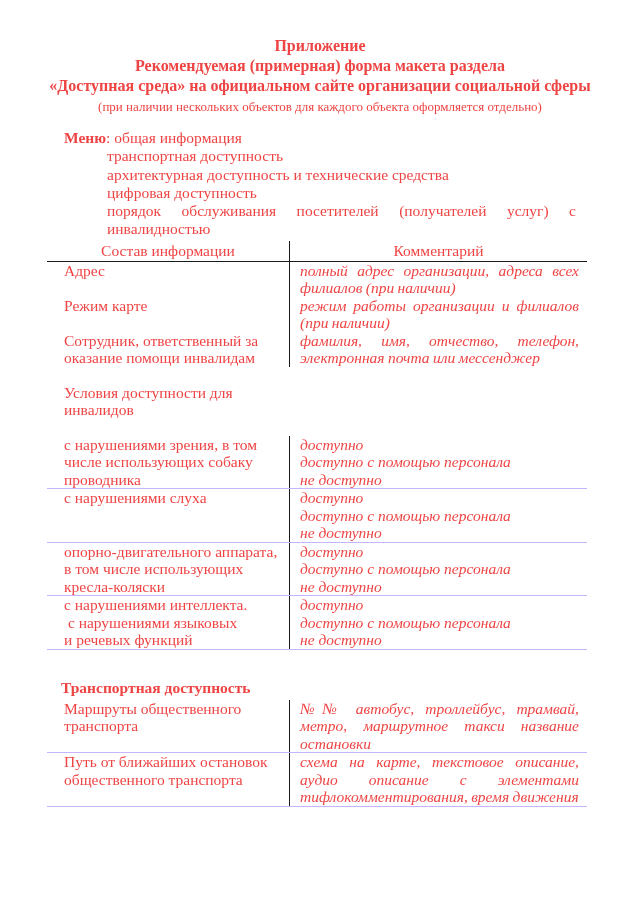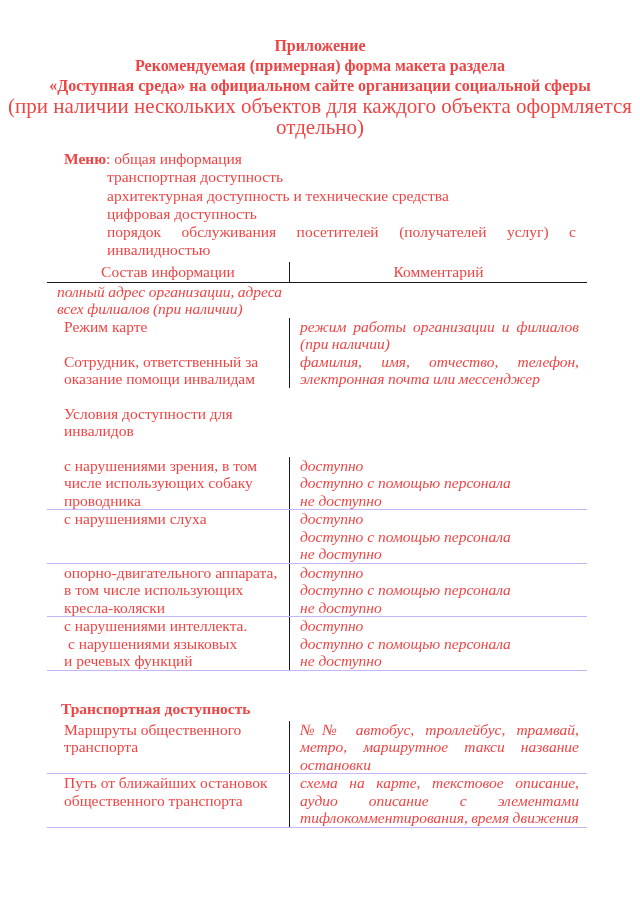--- a/index.html
+++ b/index.html
@@ -8,21 +8,21 @@
     width:640px; height:905px;
     background:#ffffff;
     color:#ef4444;
     font-family:"Liberation Serif","DejaVu Serif",serif;
     overflow:hidden;
     box-sizing:border-box;
     padding-top:36px;
   }
   .doc-header { text-align:center; font-size:16px; line-height:20px; }
   .doc-header .b { font-weight:bold; }
-  .doc-header .sub { font-size:21px; line-height:21px; }
+  .doc-header .sub { font-size:13px; line-height:21px; }
 
   .menu { margin:12px 64px 0 64px; font-size:15.5px; line-height:18.3px; }
   .bold { font-weight:bold; }
   .menu-items { margin-left:43px; }
   .menu-item.justify { text-align:justify; }
 
   .table { margin-left:47px; width:540px; margin-top:2px; font-size:15.5px; }
   .thead {
     display:grid; grid-template-columns:243px 297px;
     border-bottom:1px solid #1a1a1a; height:20px;
@@ -65,20 +65,23 @@
     </div>
   </div>
 
   <div class="table">
     <div class="thead">
       <div class="th first">Состав информации</div>
       <div class="th">Комментарий</div>
     </div>
     <div id="table-body">
         <div class="trow">
+          <div class="cell-label divider">
+            <div class="lline">Адрес</div>
+          </div>
           <div class="cell-comment justify">
             <div class="cline">полный адрес организации, адреса всех филиалов (при наличии)</div>
           </div>
         </div>
         <div class="trow">
           <div class="cell-label divider">
             <div class="lline">Режим карте</div>
           </div>
           <div class="cell-comment justify">
             <div class="cline">режим работы организации и филиалов (при наличии)</div>

